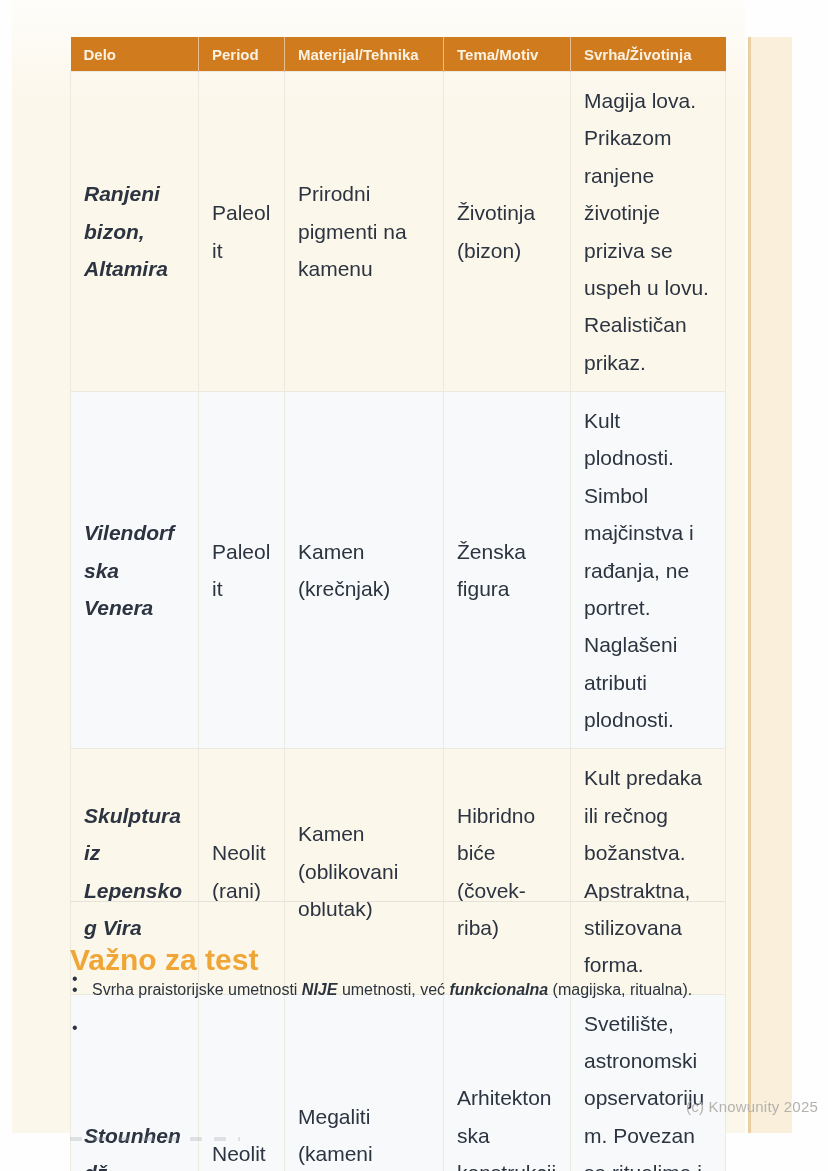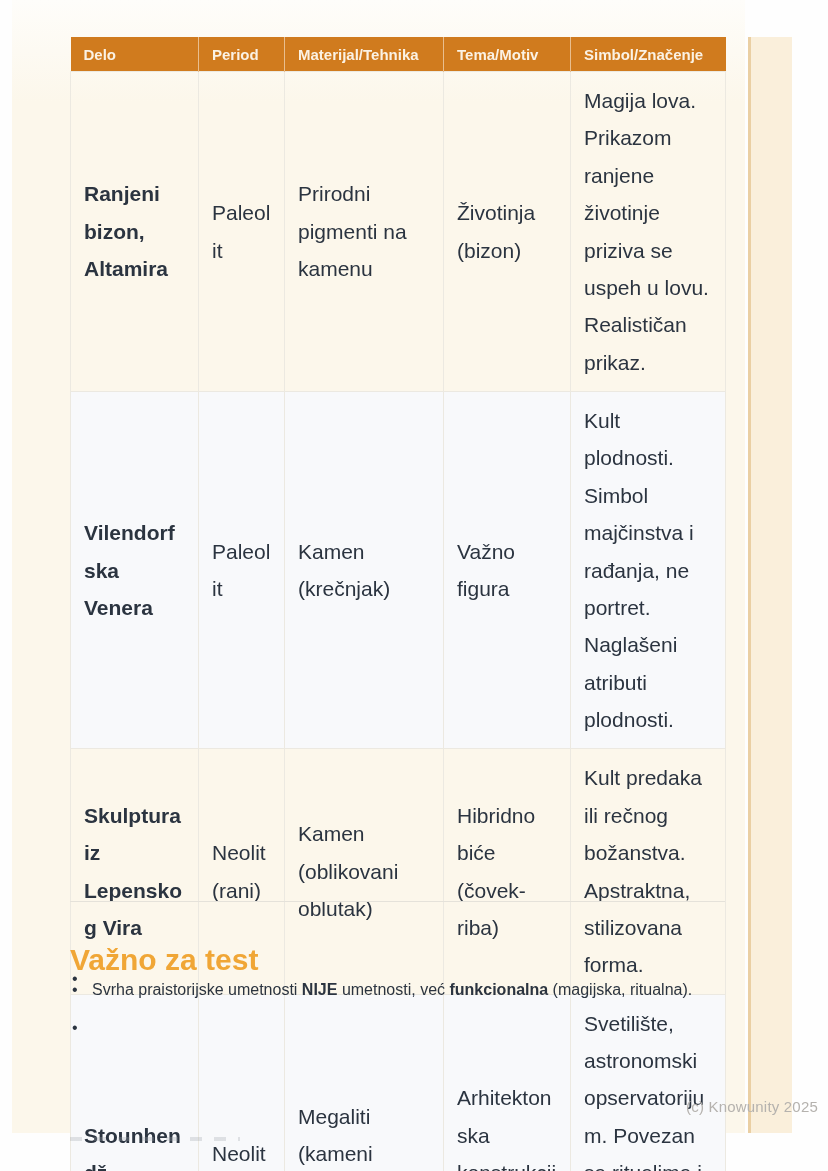--- a/index.html
+++ b/index.html
@@ -37,38 +37,38 @@
   .art-table td {
     font-size:21px; line-height:1.78; color:#2b3440;
     padding:10px 13px; vertical-align:middle;
     border:1px solid #ece9e1; word-wrap:break-word;
   }
   .art-table tbody tr:nth-child(even) td { background:#f8f9fb; }
   .art-table tbody tr:nth-child(1) { height:176px; }
   .art-table tbody tr:nth-child(2) { height:217px; }
   .art-table tbody tr:nth-child(3) { height:136px; }
   .art-table tbody tr:nth-child(4) { height:228px; }
-  .art-table td.col-delo { font-weight:bold; }
+  .art-table td.col-delo { font-weight:bold;font-style:italic; }
 
   
   .divider {
     position:absolute; left:58px; top:901px; width:655px; height:0;
     border-top:1px solid #e5e2da;
   }
   .section-heading {
     position:absolute; left:58px; top:918px; width:655px;
     font-size:30px; font-weight:bold; color:#f0a636;
   }
   .bullets { position:absolute; left:58px; top:966px; width:662px; }
   .bullet {
     position:relative; padding-left:22px; margin-bottom:11px;
     font-size:16px; line-height:1.68; color:#2b3440;
   }
   .bullet .dot { position:absolute; left:2px; top:0; color:#2b3440; }
-  .bullet strong { font-weight:bold; }
+  .bullet strong { font-weight:bold;font-style:italic; }
 
   
   .watermark {
     position:absolute; left:686px; top:1098px;
     font-size:15px; color:#b5b2ae; letter-spacing:0.2px; white-space:nowrap;
   }
 
   
   .clipped-remnant {
     position:absolute; left:70px; top:1137px; width:170px; height:4px;
@@ -90,36 +90,36 @@
           <col class="c2">
           <col class="c3">
           <col class="c4">
       </colgroup>
       <thead>
           <tr>
             <th>Delo</th>
             <th>Period</th>
             <th>Materijal/Tehnika</th>
             <th>Tema/Motiv</th>
-            <th>Simbol/Značenje</th>
+            <th>Svrha/Životinja</th>
           </tr>
         </thead>
       <tbody>
           <tr>
             <td class="col-delo">Ranjeni bizon, Altamira</td>
             <td class="col-period">Paleolit</td>
             <td class="col-materijal">Prirodni pigmenti na kamenu</td>
             <td class="col-tema">Životinja (bizon)</td>
             <td class="col-svrha">Magija lova. Prikazom ranjene životinje priziva se uspeh u lovu. Realističan prikaz.</td>
           </tr>
           <tr>
             <td class="col-delo">Vilendorfska Venera</td>
             <td class="col-period">Paleolit</td>
             <td class="col-materijal">Kamen (krečnjak)</td>
-            <td class="col-tema">Važno figura</td>
+            <td class="col-tema">Ženska figura</td>
             <td class="col-svrha">Kult plodnosti. Simbol majčinstva i rađanja, ne portret. Naglašeni atributi plodnosti.</td>
           </tr>
           <tr>
             <td class="col-delo">Skulptura iz Lepenskog Vira</td>
             <td class="col-period">Neolit (rani)</td>
             <td class="col-materijal">Kamen (oblikovani oblutak)</td>
             <td class="col-tema">Hibridno biće (čovek-riba)</td>
             <td class="col-svrha">Kult predaka ili rečnog božanstva. Apstraktna, stilizovana forma.</td>
           </tr>
           <tr>

